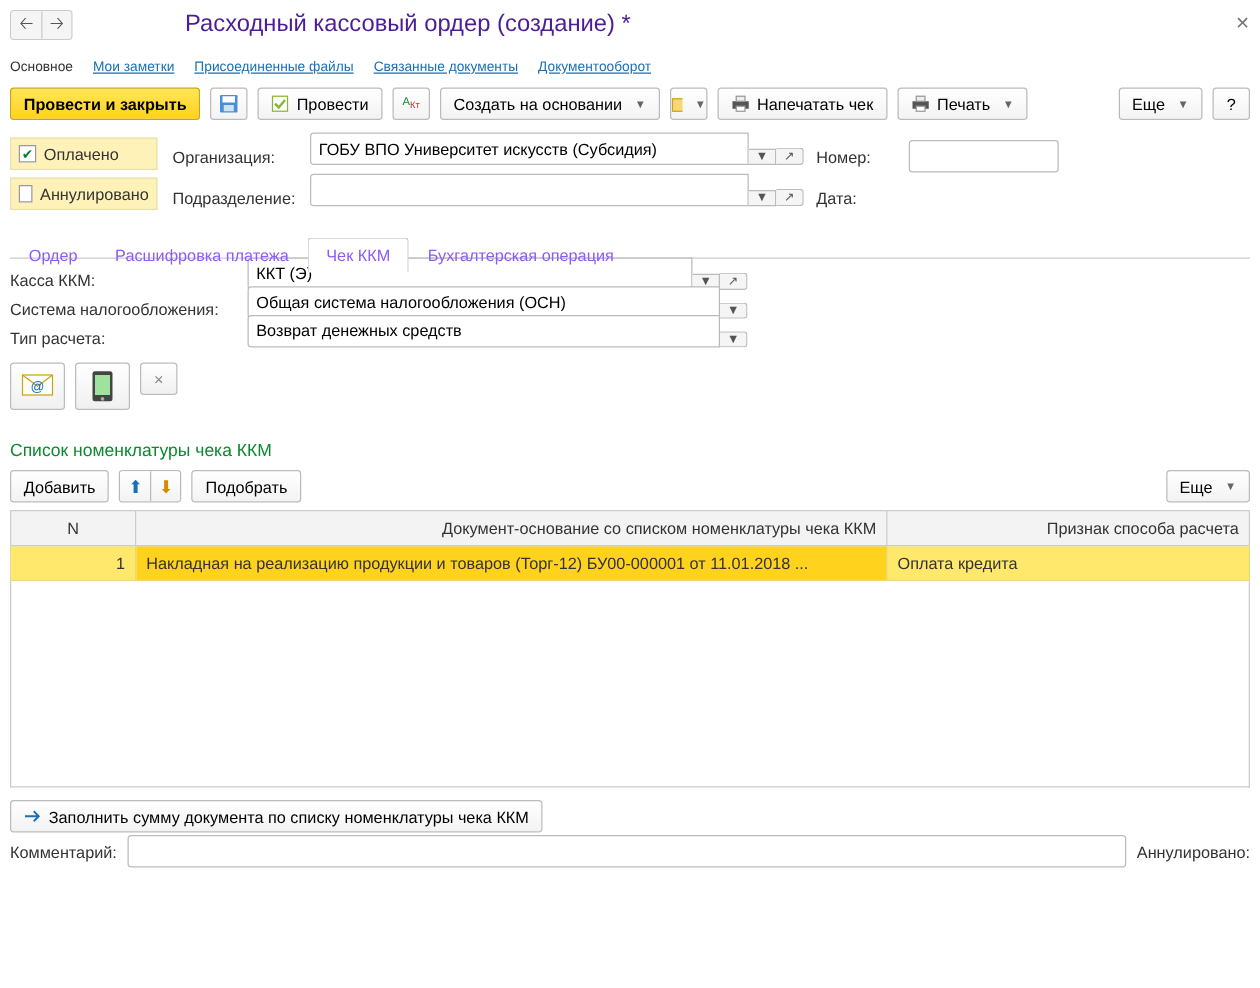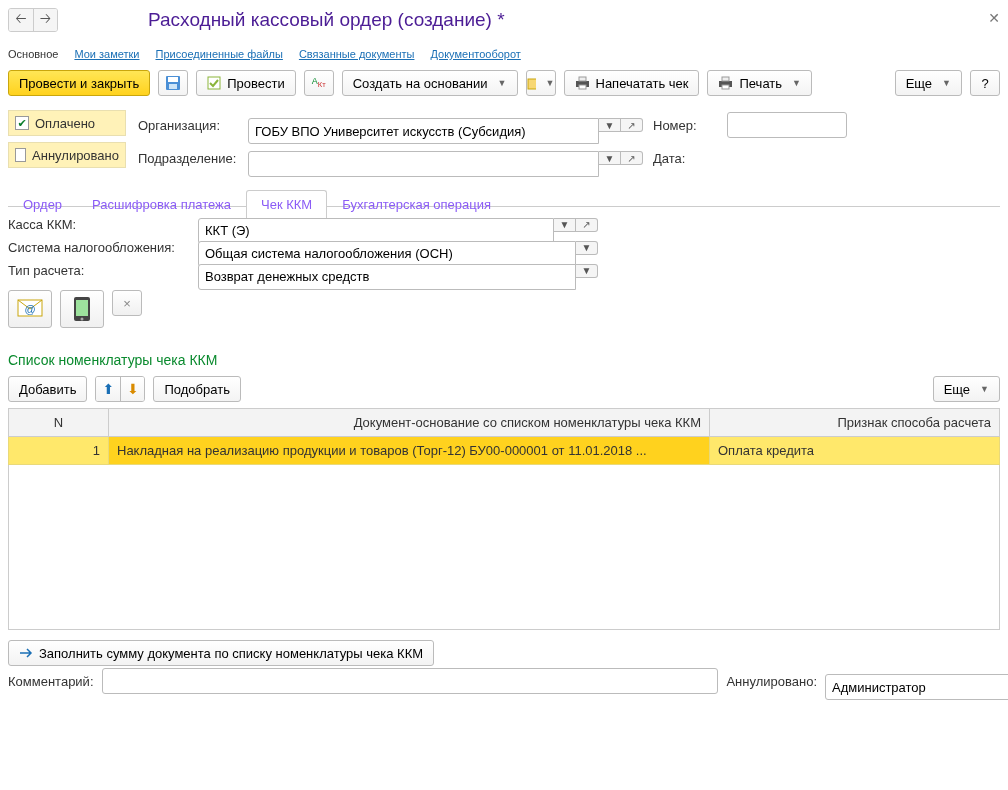--- a/index.html
+++ b/index.html
@@ -80,21 +80,21 @@
     border: 1px solid #bbb;
     border-radius: 3px;
     background: linear-gradient(#fff,#f3f3f3);
     cursor: pointer;
     font-size: 13px;
     white-space: nowrap;
   }
   .btn.yellow {
     background: linear-gradient(#ffe656,#ffd21e);
     border-color: #c9a60d;
-    font-weight: normal;
+    font-weight: bold;
   }
   .btn.icon-only { padding: 0; width: 30px; justify-content: center; }
   .btn .caret { font-size: 9px; color: #666; margin-left: 4px; }
   .spacer { flex: 1; }
   .form-area {
     display: flex;
     gap: 12px;
     margin-bottom: 10px;
   }
   .flags {
@@ -125,20 +125,21 @@
   .fields {
     display: grid;
     grid-template-columns: 100px 395px 64px 200px;
     gap: 8px 10px;
     align-items: center;
   }
   .lbl { text-align: left; color: #333; }
   .input-combo {
     display: flex;
     height: 14px;
+    align-items: flex-end;
   }
   .input-combo input {
     flex: 1;
     border: 1px solid #bbb;
     border-radius: 3px 0 0 3px;
     padding: 0 6px;
     font-size: 13px;
     height: 26px;
   }
   .input-combo .ib {
@@ -475,20 +476,16 @@
   <svg width="14" height="12">
       <path d="M1 6h10M8 2l4 4-4 4" stroke="#1a6fb5" stroke-width="1.5" fill="none"></path>
     </svg>
   <span>Заполнить сумму документа по списку номенклатуры чека ККМ</span>
 </button>
 
 <div class="footer-row">
   <span class="lbl">Комментарий:</span>
   <input style="flex: 1 1 0%;" value="">
   <span class="lbl">Аннулировано:</span>
-  <div class="input-combo" style="width:175px;">
-    <input value="Администратор" style="">
-
-  </div>
 </div>
 
 
 
 
 </body></html>

